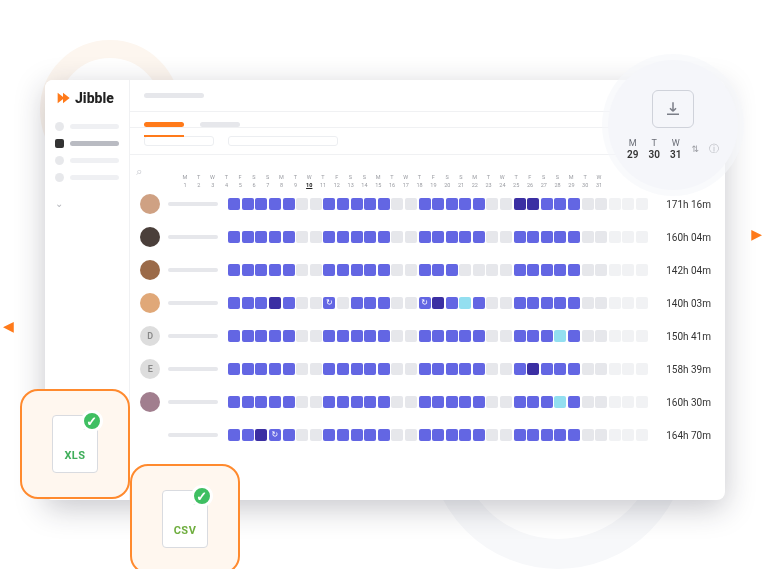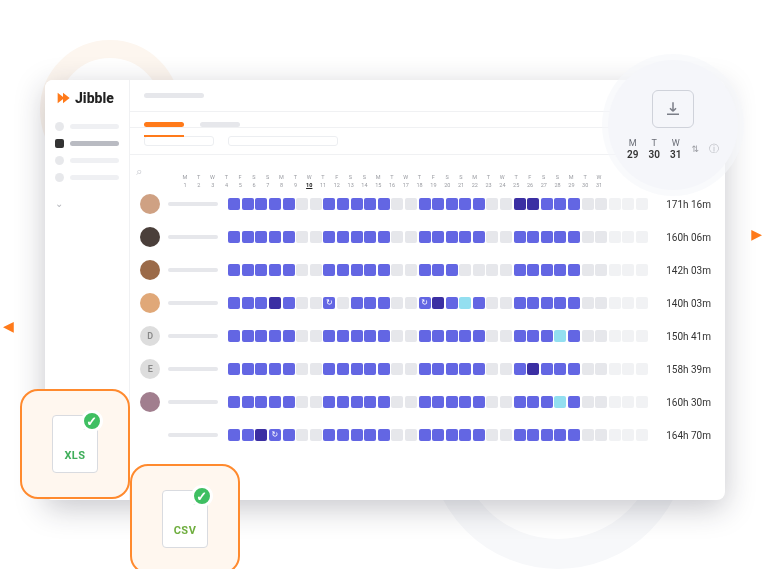--- a/index.html
+++ b/index.html
@@ -297,21 +297,21 @@
               <span class="c cW"></span>
               <span class="c cW"></span>
               <span class="c cW"></span>
               <span class="c cW"></span>
               <span class="c cO"></span>
               <span class="c cO"></span>
               <span class="c cG"></span>
               <span class="c cG"></span>
               <span class="c cG"></span>
             </div>
-            <div class="total">160h 06m</div>
+            <div class="total">160h 04m</div>
           </div>
           <div class="row">
             <div class="avatar av-img3"></div>
             <div class="name-skel"></div>
             <div class="cells">
               <span class="c cW"></span>
               <span class="c cW"></span>
               <span class="c cW"></span>
               <span class="c cW"></span>
               <span class="c cW"></span>
@@ -335,21 +335,21 @@
               <span class="c cW"></span>
               <span class="c cW"></span>
               <span class="c cW"></span>
               <span class="c cW"></span>
               <span class="c cO"></span>
               <span class="c cO"></span>
               <span class="c cG"></span>
               <span class="c cG"></span>
               <span class="c cG"></span>
             </div>
-            <div class="total">142h 03m</div>
+            <div class="total">142h 04m</div>
           </div>
           <div class="row">
             <div class="avatar av-img4"></div>
             <div class="name-skel"></div>
             <div class="cells">
               <span class="c cW"></span>
               <span class="c cW"></span>
               <span class="c cW"></span>
               <span class="c cD"></span>
               <span class="c cW"></span>

